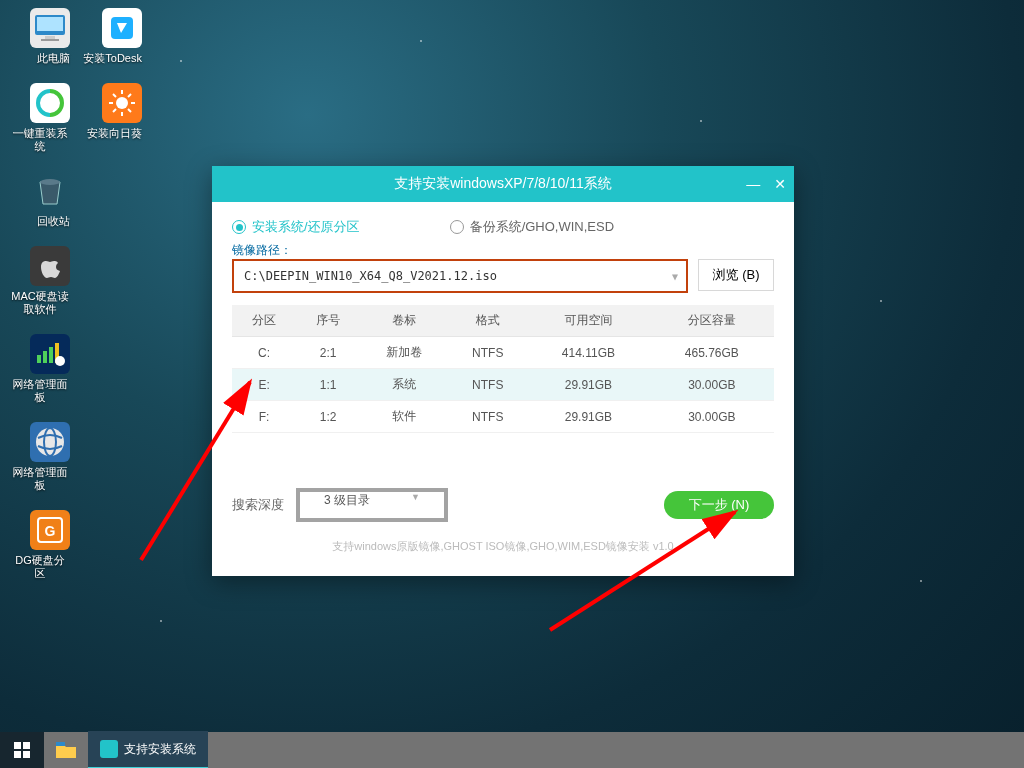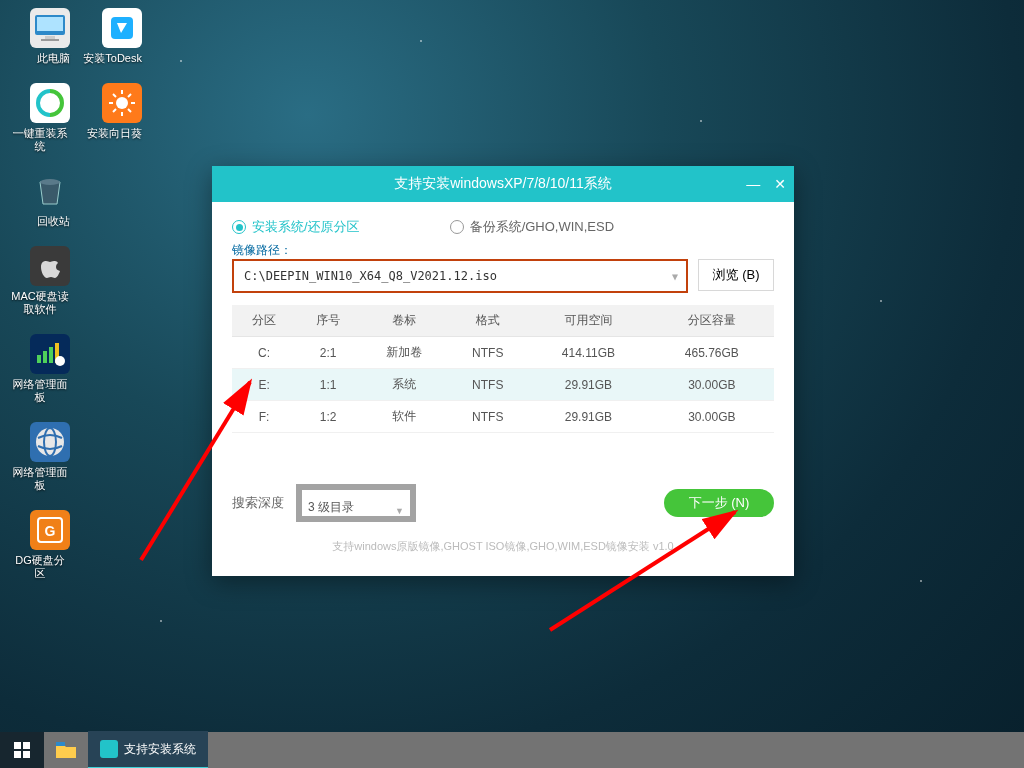--- a/index.html
+++ b/index.html
@@ -32,21 +32,21 @@
 .pselect .dd{position:absolute;right:8px;color:#aaa;font-size:10px}
 .browse{width:76px;height:32px;border:1px solid #d8d8d8;background:#fff;font-size:13px;color:#000000;cursor:pointer}
 
 table{width:100%;border-collapse:collapse;font-size:12px}
 th{background:#f2f2f2;color:#555;font-weight:normal;padding:7px 4px;border-bottom:1px solid #e5e5e5}
 td{text-align:center;padding:7px 4px;color:#555;border-bottom:1px solid #f0f0f0}
 tr.sel td{background:#e9f7f8}
 
 .footer{position:absolute;left:20px;right:20px;bottom:54px;display:flex;align-items:center;gap:12px}
 .slab{color:#666;font-size:13px}
-.dsel{width:96px;height:26px;border:6px solid #a3a3a3;font-size:12px;padding:0 6px;display:flex;align-items:flex-end;justify-content:space-between;color:#555}
+.dsel{width:96px;height:26px;border:4px solid #a3a3a3;font-size:12px;padding:0 24px;display:flex;align-items:flex-start;justify-content:space-between;color:#555}
 .next{margin-left:auto;width:110px;height:28px;background:#45c53a;border:none;border-radius:14px;color:#fff;font-size:13px;cursor:pointer}
 .subt{position:absolute;left:0;right:0;bottom:22px;text-align:center;font-size:11px;color:#bbb}
 
 
 .arrow{position:absolute;pointer-events:none}
 
 
 .taskbar{position:absolute;left:0;right:0;bottom:0;height:36px;background:#737373;display:flex;align-items:center;color:#fff;font-size:12px}
 .start{width:44px;height:36px;display:flex;align-items:center;justify-content:center;background:#17262f}
 .start svg{width:16px;height:16px}

